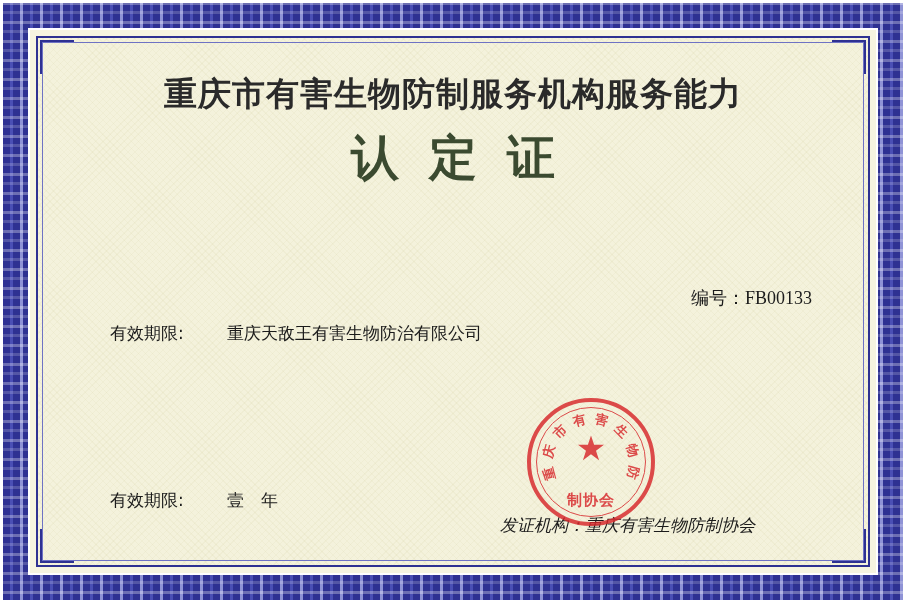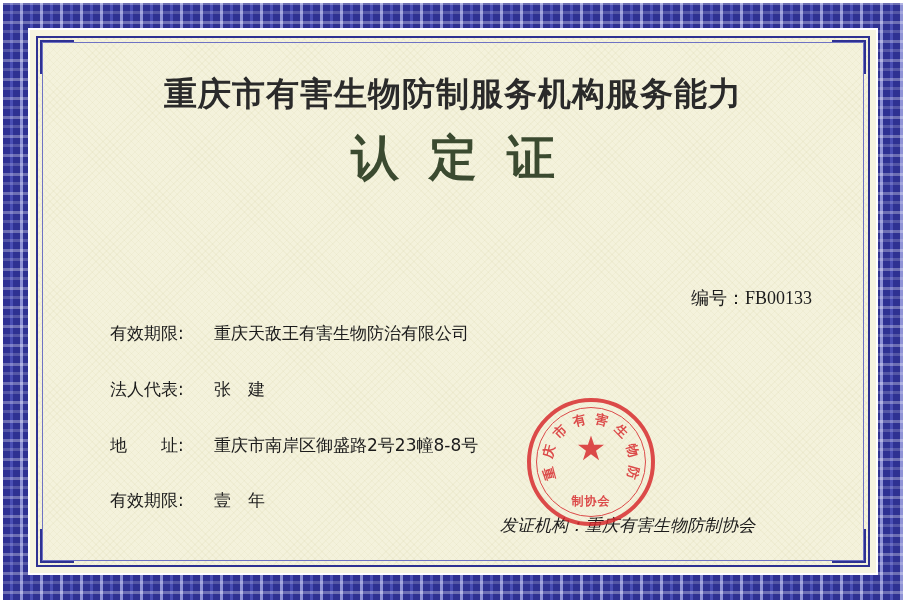--- a/index.html
+++ b/index.html
@@ -152,20 +152,21 @@
     font-size: 17px;
     color: #1b1b1b;
     white-space: nowrap;
   }
   .field .label {
     display: inline-block;
     width: 104px;
   }
   .field .value {
     display: inline-block;
+    margin-left: 13px;
   }
 
   .f-org   { top: 274px; }
   .f-rep   { top: 330px; }
   .f-addr  { top: 386px; }
   .f-valid { top: 441px; }
 
   .right-field {
     position: absolute;
     left: 452px;
@@ -230,21 +231,21 @@
     color: #d7262a;
     transform-origin: 0 0;
   }
   .seal-bottom {
     position: absolute;
     bottom: 12px;
     left: 0;
     width: 120px;
     text-align: center;
     font-family: "DejaVu Sans", "Liberation Sans", sans-serif;
-    font-size: 12px;
+    font-size: 15px;
     font-weight: bold;
     color: #d7262a;
     letter-spacing: 1px;
   }
 </style>
 </head>
 <body>
 
 <div id="certificate">
 
@@ -264,27 +265,21 @@
     <div class="title-sub">认定证</div>
 
     <div class="serial">
       <span>编号：</span><span>FB00133</span>
     </div>
 
     <div class="field f-org">
       <span class="label">有效期限:</span><span class="value">重庆天敌王有害生物防治有限公司</span>
     </div>
 
-    <div class="field f-rep">
-      <span class="label">法人代表:</span><span class="value">张　建</span>
-    </div>
-
-    <div class="field f-addr">
-      <span class="label">地　　址:</span><span class="value">重庆市南岸区御盛路2号23幢8-8号</span>
-    </div>
+
 
     <div class="field f-valid">
       <span class="label">有效期限:</span><span class="value">壹　年</span>
     </div>
 
     <div class="right-field r-issuer">
       <span>发证机构：</span><span>重庆有害生物防制协会</span>
     </div>
 
 

